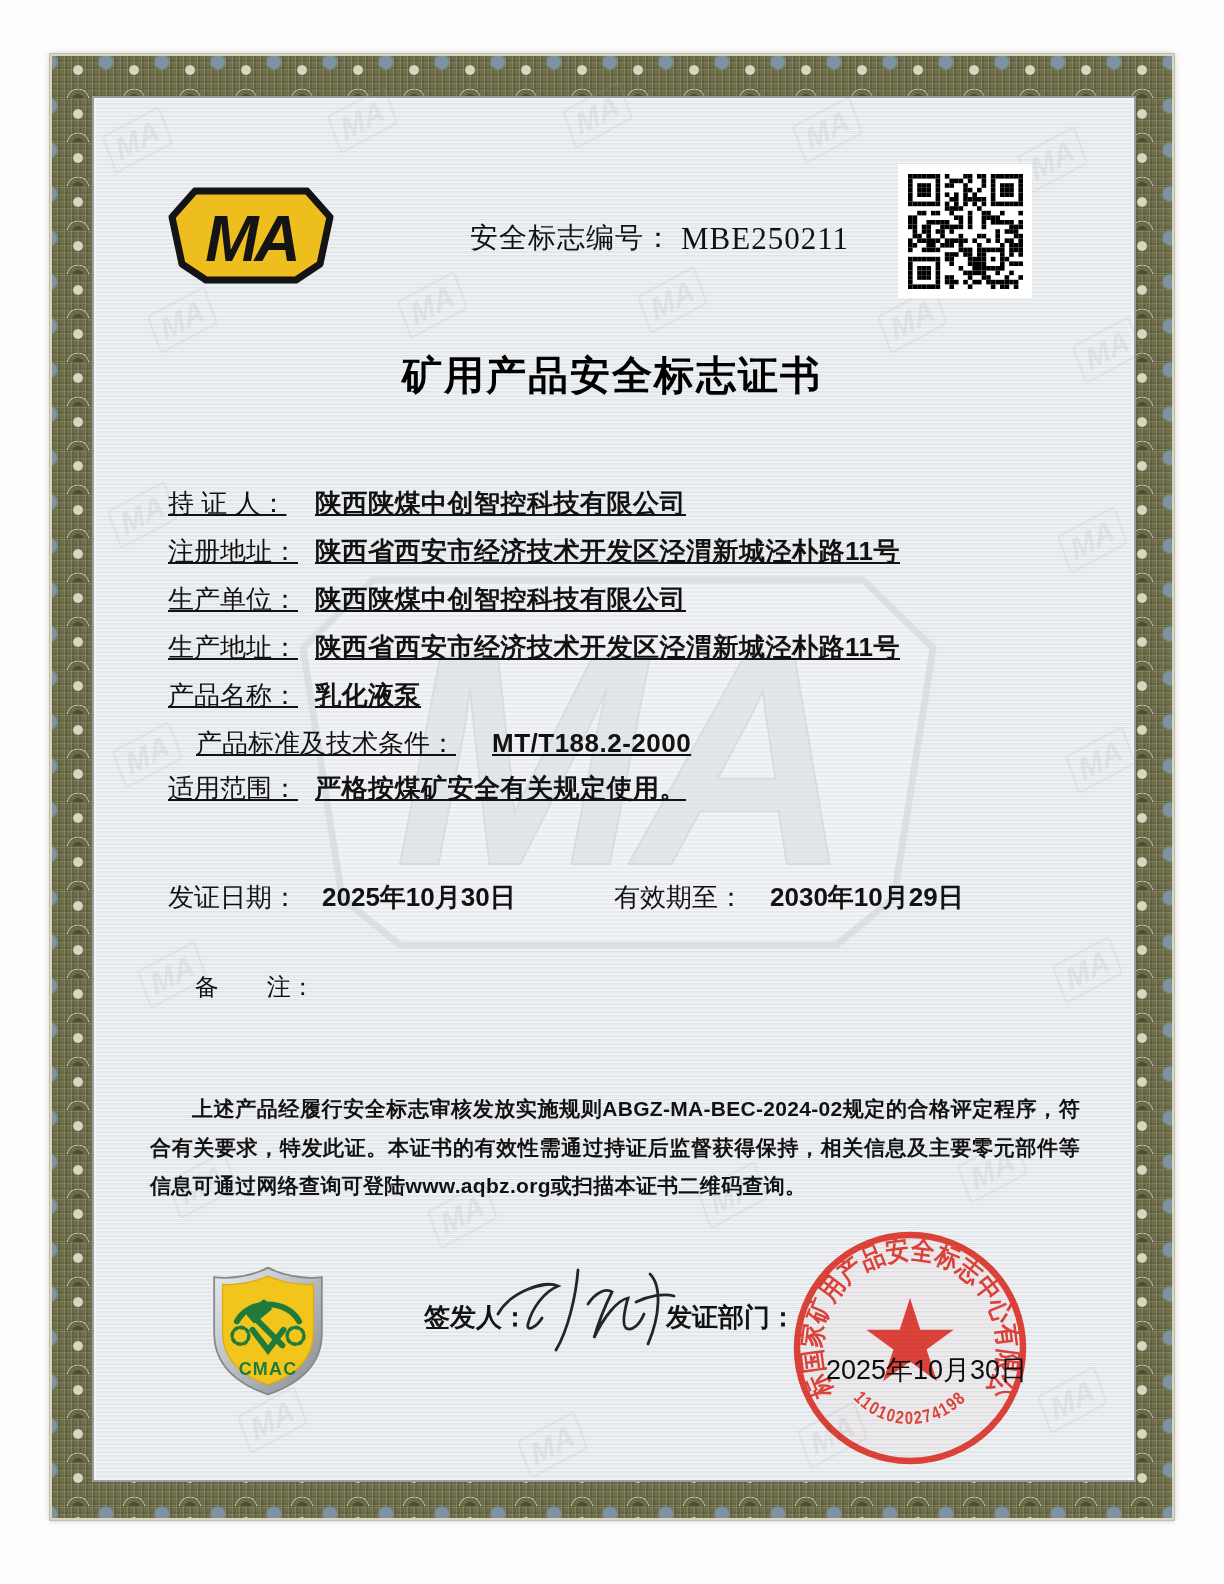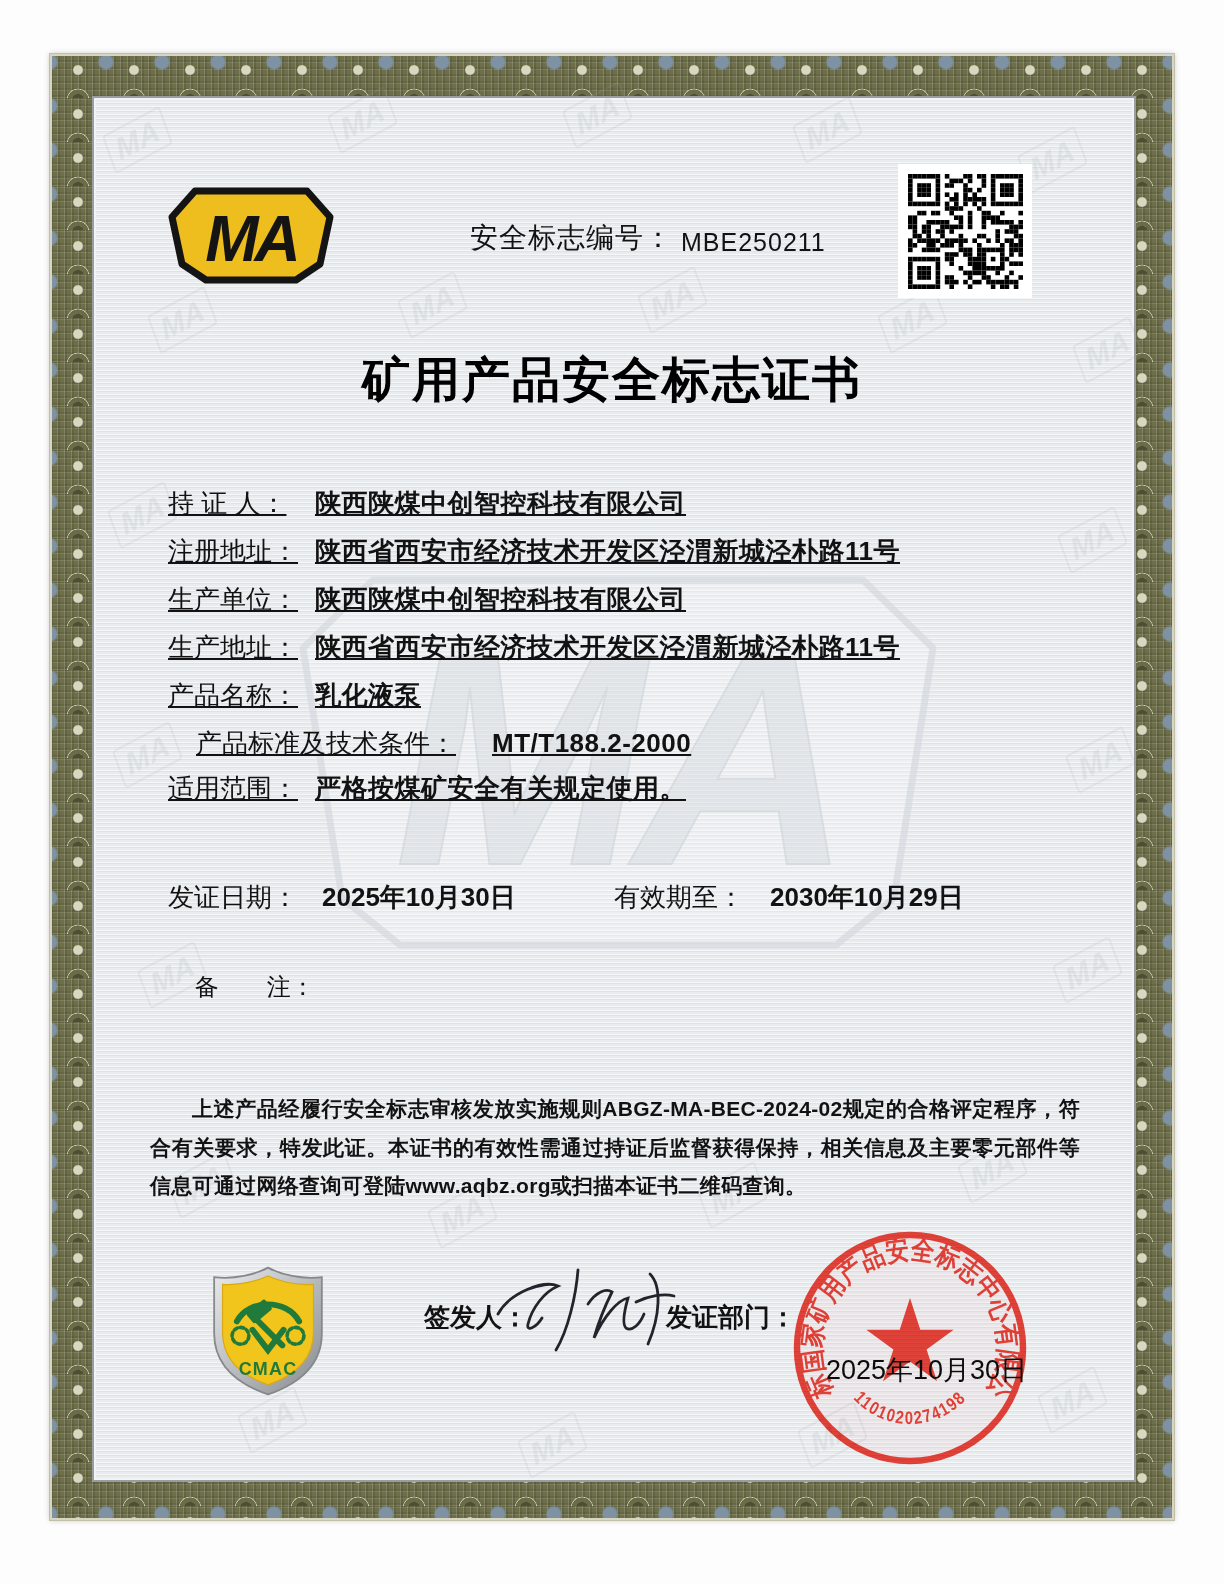--- a/index.html
+++ b/index.html
@@ -23,26 +23,26 @@
         background-image:repeating-linear-gradient(180deg, rgba(255,255,255,.55) 0 1px, rgba(203,209,215,.35) 1px 2px, rgba(233,236,239,0) 2px 4px);
         border:2px solid #999ea3; box-shadow: inset 0 0 0 2px #f2f3f4;}
   .wm-stamp{position:absolute;font-weight:900;font-style:italic;font-size:30px;
         color:rgba(156,165,174,.16);border:2px solid rgba(156,165,174,.14);
         border-radius:4px;padding:1px 7px;transform:rotate(-28deg) skewX(-8deg);pointer-events:none;}
   .bigwm{position:absolute;left:278px;top:552px;opacity:.6;pointer-events:none;}
   
   .malogo{position:absolute;left:168px;top:186px;}
   .certno{position:absolute;left:470px;top:219px;display:flex;align-items:flex-end;}
   .certno .lbl{font-size:28px;letter-spacing:1px;}
-  .certno .val{font-family:Liberation Sans, sans-serif;font-size:25px;letter-spacing:1px;margin-left:8px;}
+  .certno .val{font-family:Liberation Serif, serif;font-size:31px;letter-spacing:1px;margin-left:8px;}
   .qrbox{position:absolute;left:898px;top:164px;width:134px;height:134px;background:#ffffff;
          display:flex;align-items:center;justify-content:center;}
   .title{position:absolute;left:0;top:348px;width:100%;text-align:center;
          font-family:"Liberation Serif","DejaVu Serif",serif;font-weight:900;
-         font-size:48px;letter-spacing:2px;color:#000;}
+         font-size:40px;letter-spacing:2px;color:#000;}
   
   .fields{position:absolute;left:168px;top:486px;width:920px;}
   .frow{display:flex;align-items:baseline;height:27px;margin-bottom:21px;font-size:26px;text-decoration:underline;}
   .frow .flabel{display:inline-block;min-width:147px;font-weight:500;white-space:pre;}
   .frow .fvalue{font-weight:700;letter-spacing:.5px;}
   .frow.wide{margin-top:7px;margin-bottom:18px;margin-left:28px;}
   .frow.wide .flabel{min-width:auto;margin-right:36px;}
   .daterow{position:absolute;left:168px;top:880px;width:920px;height:30px;font-size:26px;}
   .daterow span{position:absolute;white-space:nowrap;}
   .daterow .l1{left:0;font-weight:500;text-align:right;}

